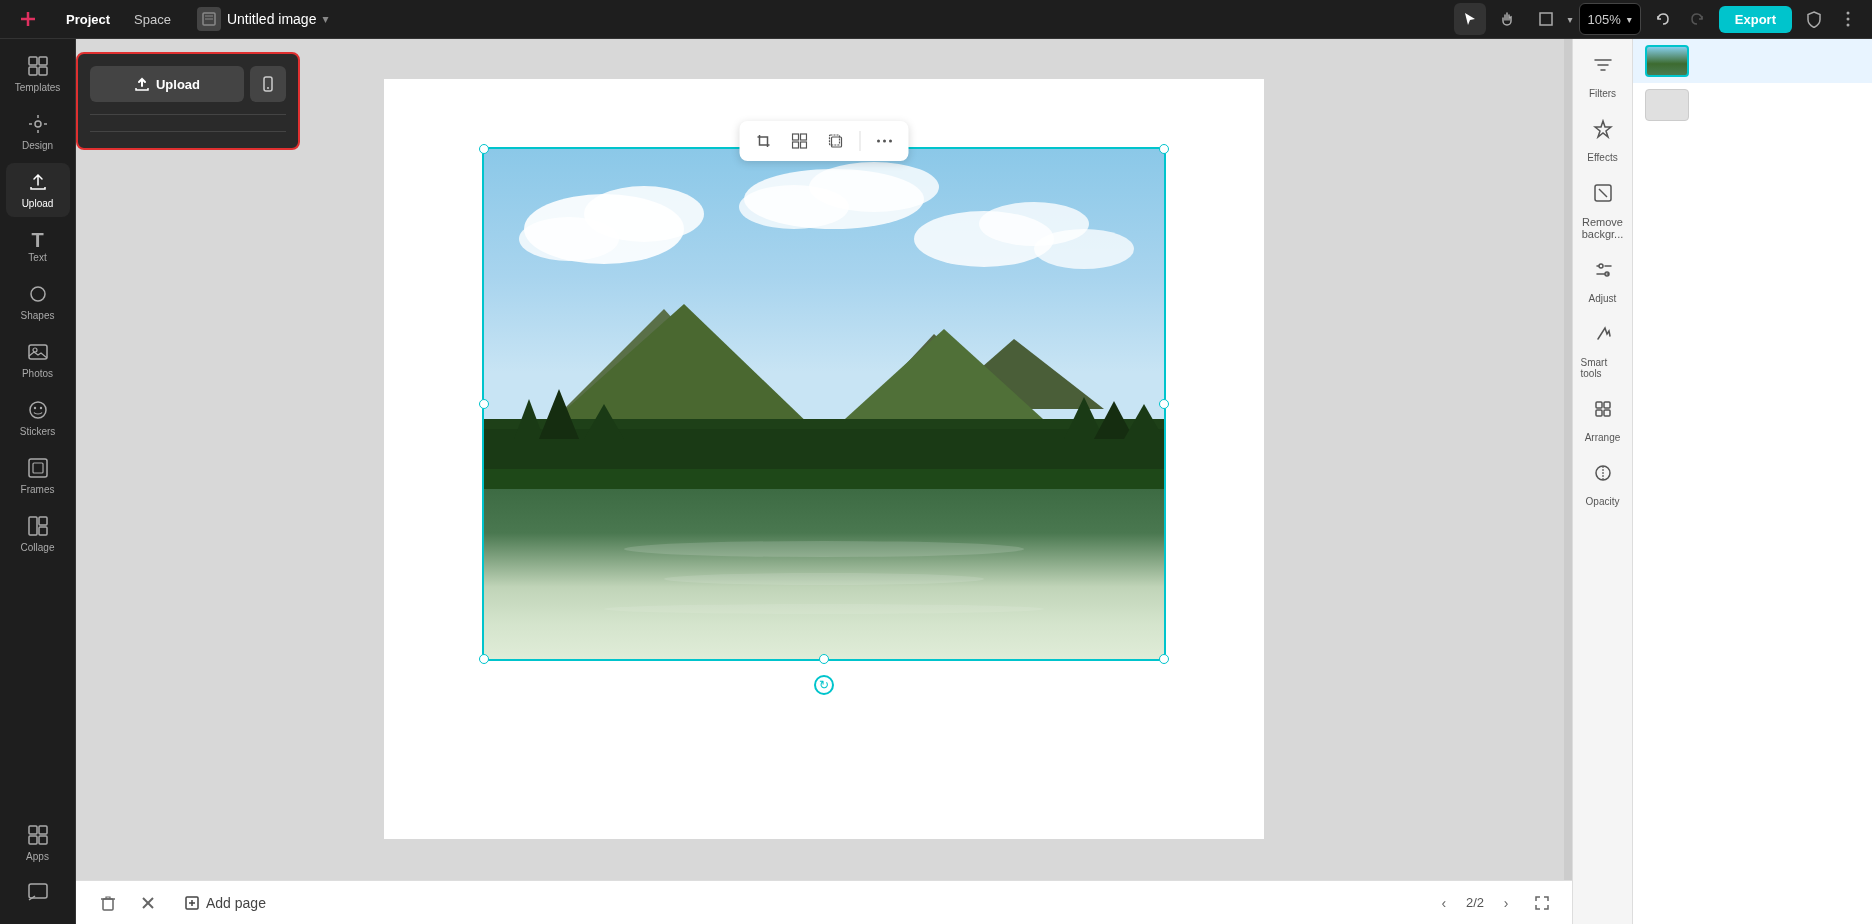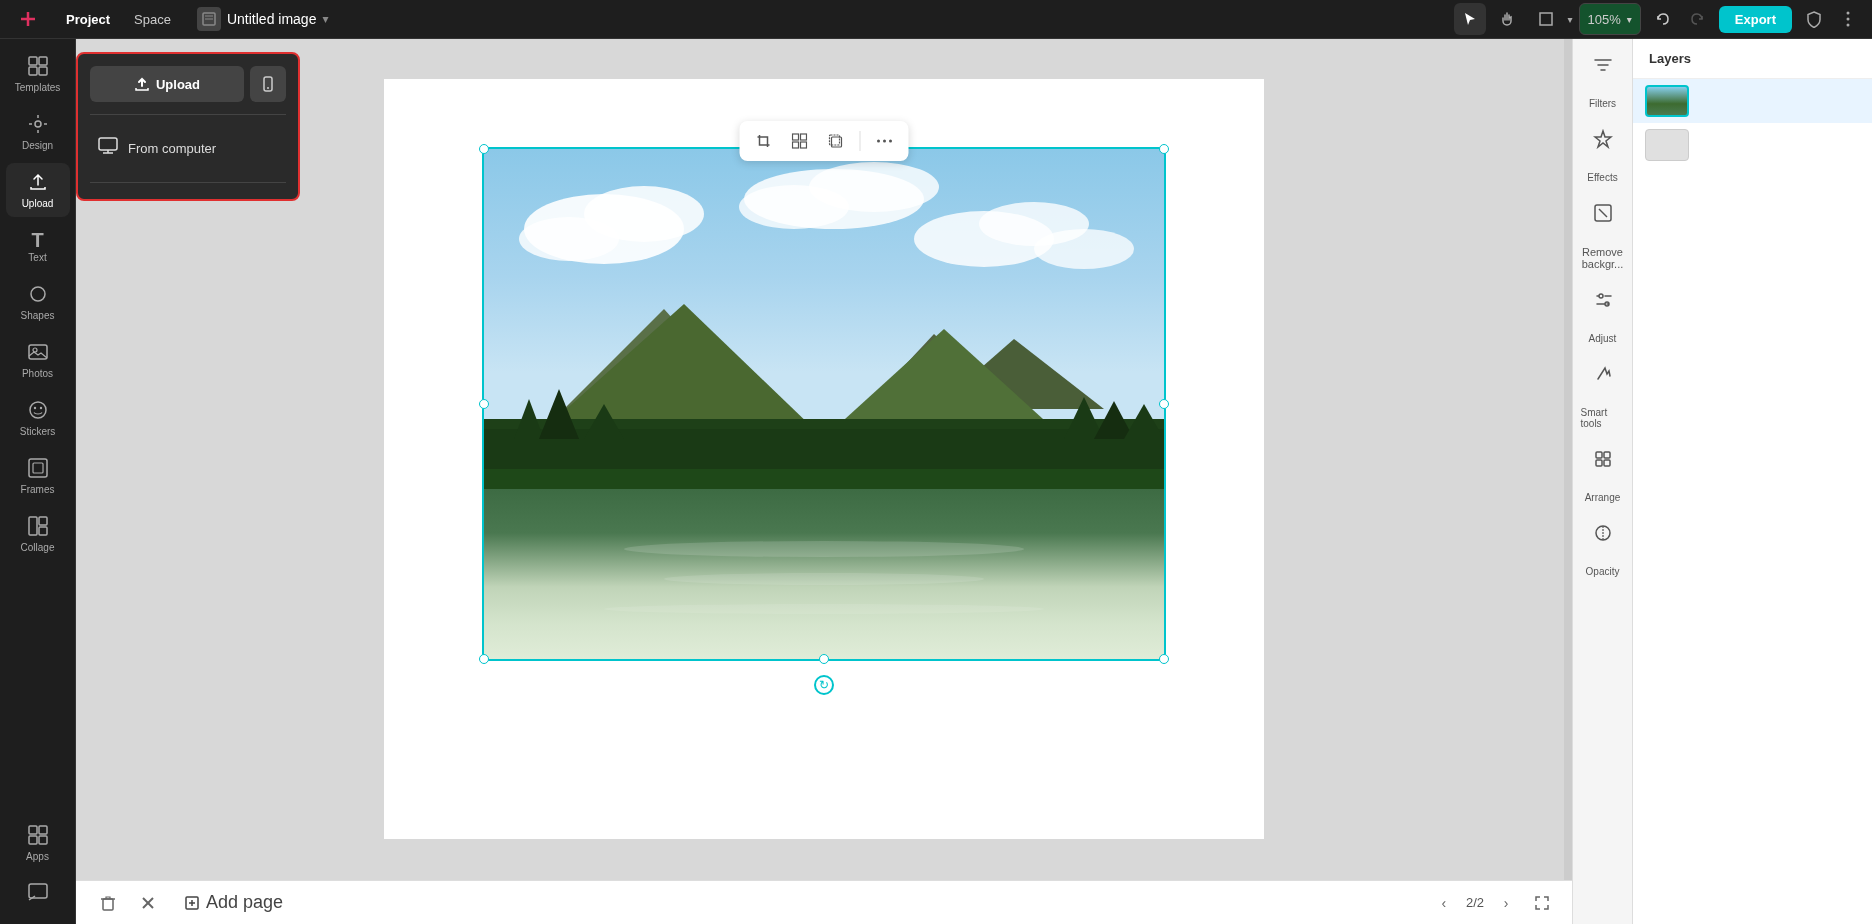--- a/index.html
+++ b/index.html
@@ -67,21 +67,21 @@
       border: none;
     }
     .tool-btn.active { background: #333; color: #fff; }
     .zoom-control {
       display: flex; align-items: center; gap: 2px;
       color: #ccc; font-size: 13px;
       padding: 0 8px;
       border-radius: 6px;
       cursor: pointer;
       height: 32px;
-      background: #14532d;
+      background: #000000;
       border: 1px solid #444;
     }
     .undo-redo {
       display: flex; gap: 2px;
     }
     .export-btn {
       background: #00c4cc;
       color: #fff;
       border: none;
       border-radius: 6px;
@@ -300,21 +300,21 @@
       width: 32px; height: 32px;
       display: flex; align-items: center; justify-content: center;
       color: #666;
       border-radius: 6px;
       cursor: pointer;
       font-size: 16px;
     }
     .add-page-btn {
       display: flex; align-items: center; gap: 6px;
       color: #444;
-      font-size: 18px;
+      font-size: 14px;
       padding: 6px 12px;
       border-radius: 6px;
       cursor: pointer;
     }
     .page-nav {
       display: flex; align-items: center; gap: 8px;
       color: #555; font-size: 13px;
     }
     .page-nav-btn {
       width: 28px; height: 28px;
@@ -346,21 +346,21 @@
     .right-tool {
       width: 52px;
       display: flex;
       flex-direction: column;
       align-items: center;
       padding: 8px 4px;
       border-radius: 6px;
       cursor: pointer;
       color: #555;
       font-size: 10px;
-      gap: 18px;
+      gap: 8px;
     }
     .right-tool .icon { font-size: 18px; color: #444; }
 
     
     .layers-panel {
       width: 240px;
       background: #fff;
       border-left: 1px solid #ddd;
       display: flex;
       flex-direction: column;
@@ -640,29 +640,20 @@
       <button class="upload-mobile-btn">
         <svg width="16" height="16" viewBox="0 0 16 16">
             <rect x="4" y="1" width="8" height="14" rx="2" fill="none" stroke="#ccc" stroke-width="1.5"></rect>
             <circle cx="8" cy="12" r="1" fill="#ccc"></circle>
           </svg>
       </button>
     </div>
 
     <div class="upload-divider"></div>
 
-    <div class="upload-option">
-      <span class="opt-icon">
-        <svg width="20" height="18" viewBox="0 0 20 18">
-            <rect x="1" y="1" width="18" height="12" rx="2" fill="none" stroke="#ddd" stroke-width="1.5"></rect>
-            <path d="M5 16h10M10 13v3" stroke="#ddd" stroke-width="1.5"></path>
-          </svg>
-      </span>
-      <span>From computer</span>
-    </div>
 
     <div class="upload-divider"></div>
 
 
   </div>
 
   <div class="canvas-wrapper">
     <div class="canvas-scroll">
 
       <div class="canvas-page-label">Page 2</div>
@@ -882,23 +873,20 @@
         <svg width="20" height="20" viewBox="0 0 20 20">
             <circle cx="10" cy="10" r="7" fill="none" stroke="#555" stroke-width="1.5"></circle>
             <path d="M10 3v14" stroke="#555" stroke-width="1.2" stroke-dasharray="2,1"></path>
           </svg>
       </div>
       <span>Opacity</span>
     </div>
   </div>
 
   <div class="layers-panel">
-    <div class="layers-header">
-      <span>Layers</span>
-    </div>
     <div class="layer-item active">
       <div class="layer-thumb"></div>
     </div>
     <div class="layer-item">
       <div class="layer-thumb-empty"></div>
     </div>
   </div>
 
 </div>
 

